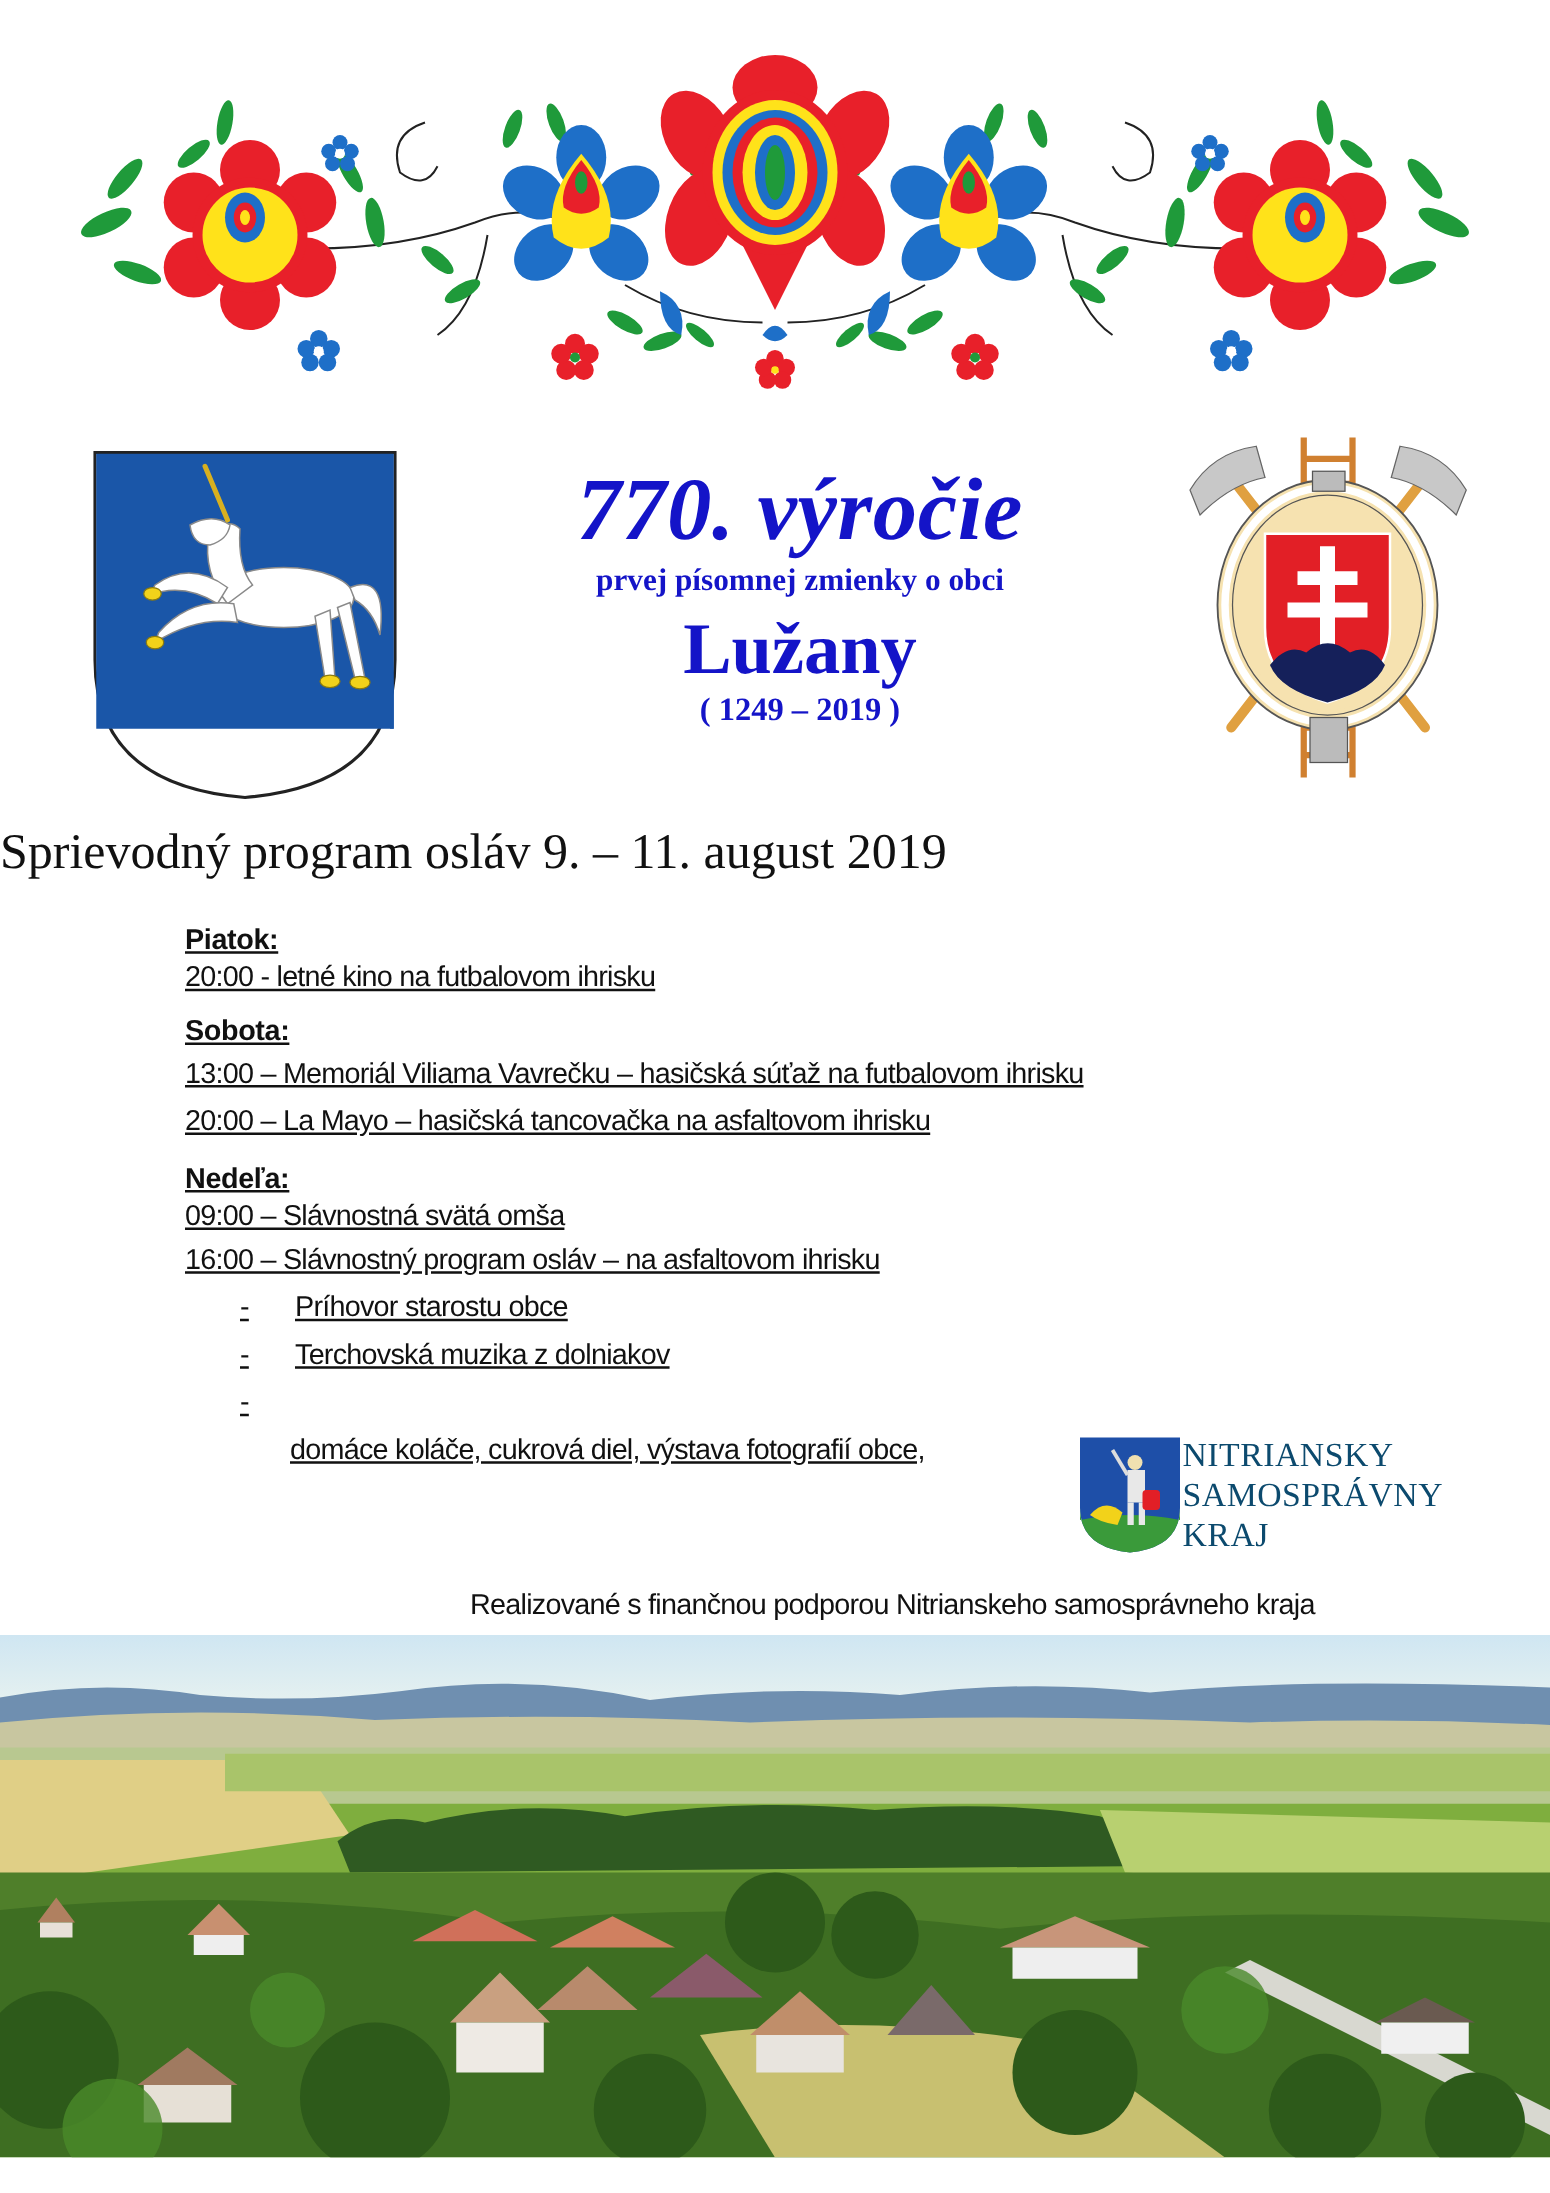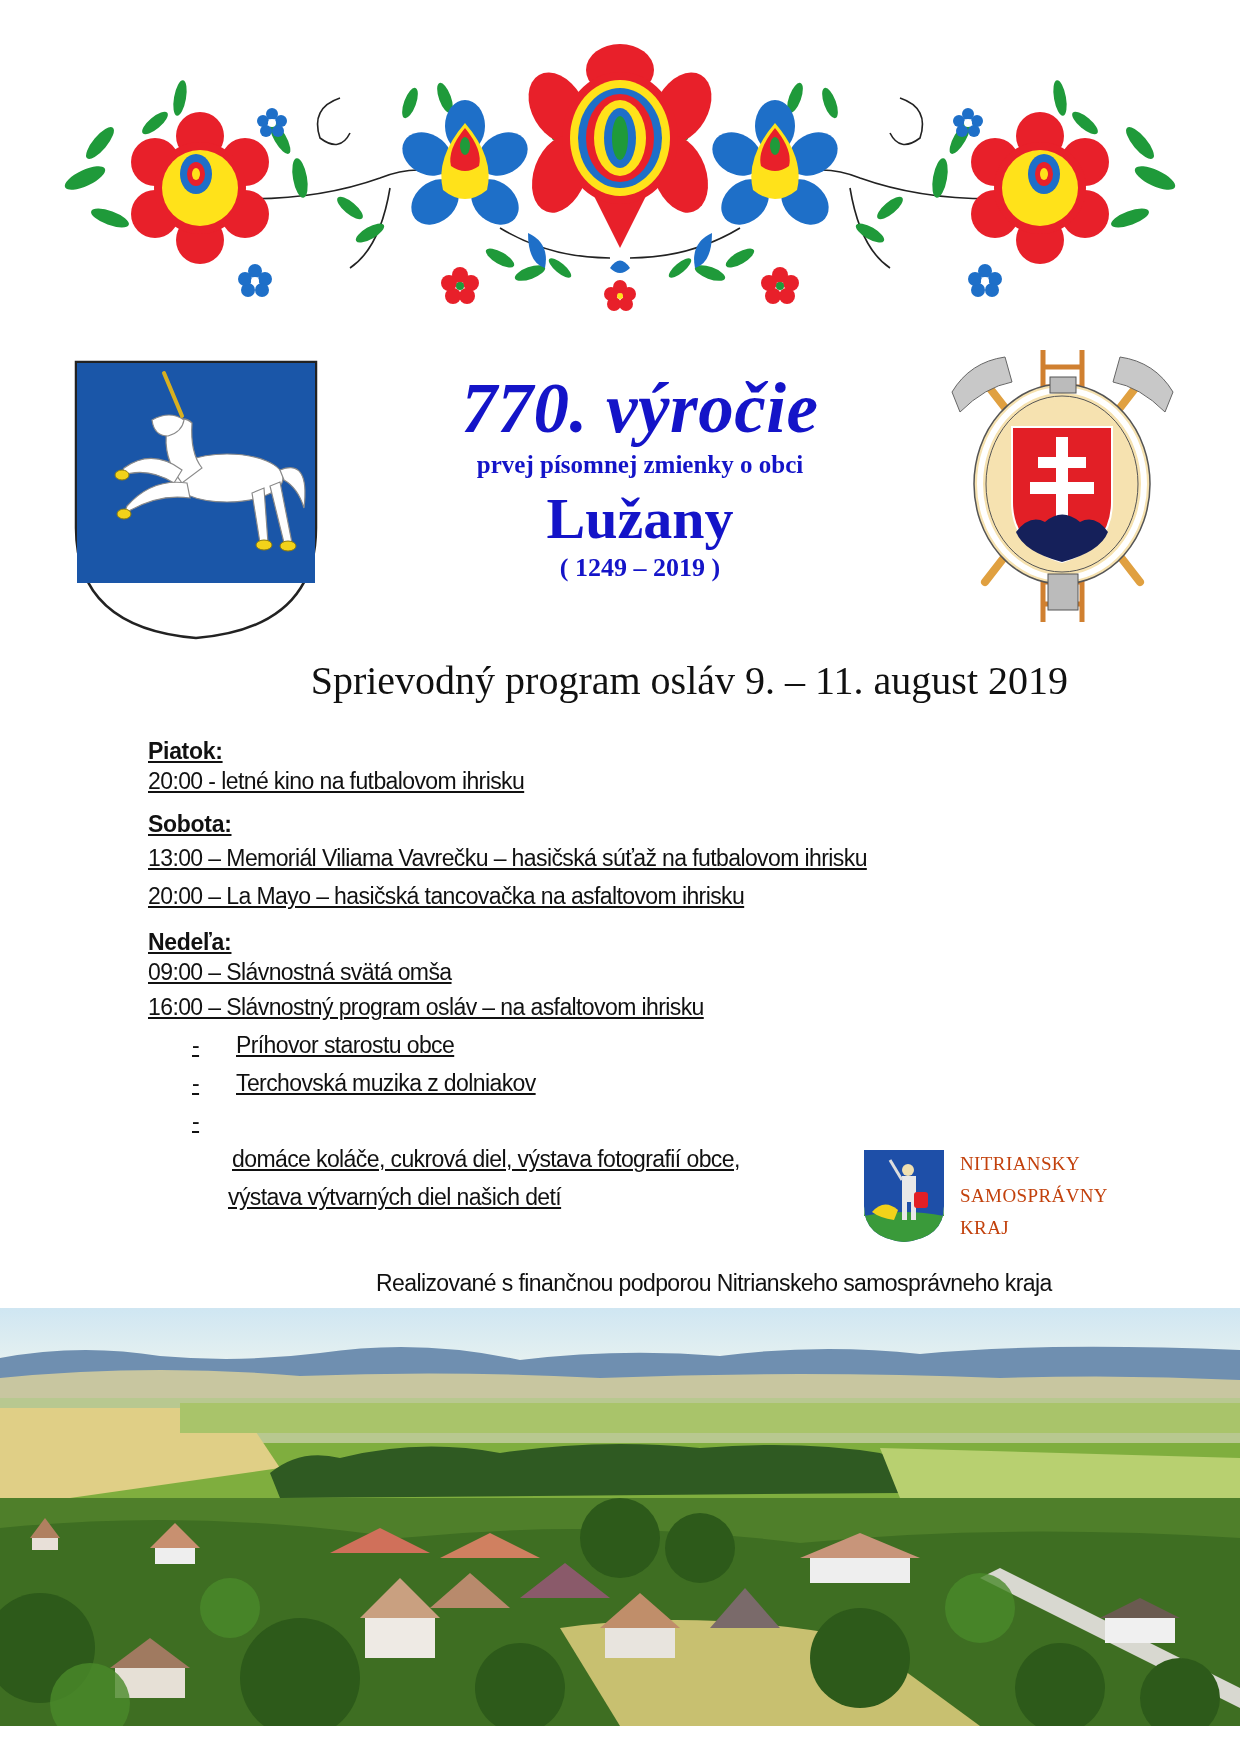--- a/index.html
+++ b/index.html
@@ -11,39 +11,39 @@
   .crest-left { position:absolute; left:72px; top:358px; width:248px; height:284px; }
   .crest-right { position:absolute; left:950px; top:342px; width:225px; height:285px; }
 
   .title-block { position:absolute; left:400px; top:368px; width:480px; text-align:center;
     font-family:"Liberation Serif", serif; font-weight:bold; color:#1414c8; }
   .t-anniv { font-size:71px; line-height:80px; letter-spacing:0.5px;font-style:italic; }
   .t-sub { font-size:25px; line-height:30px; margin-top:2px; }
   .t-village { font-size:58px; line-height:66px; margin-top:6px; }
   .t-years { font-size:26px; line-height:32px; margin-top:0px; }
 
-  .program-heading { position:absolute; left:0; width:1068px; top:656px; text-align:right;
+  .program-heading { position:absolute; left:0; width:1068px; top:656px; text-align:left;
     font-family:"Liberation Serif", serif; font-size:40px; line-height:50px; color:#111; }
 
   .program { position:absolute; left:148px; top:736px; width:820px;
     font-family:"Liberation Sans", sans-serif; font-size:23px; color:#111; letter-spacing:-0.6px;text-decoration:underline; }
   .program .day { font-weight:bold; line-height:30px; letter-spacing:-0.3px; }
   .program .line { line-height:31px; }
   .program .day-block + .day-block { margin-top:12px; }
   .program .line.l-tight { line-height:38px; }
   .program .sub { display:flex; line-height:38px; }
   .program .sub .dash { width:48px; padding-left:44px; }
   .program .sub .txt { padding-left:40px; }
   .program .cont { line-height:38px; padding-left:84px; }
   .program .cont.c2 { padding-left:80px; }
 
   .nsk { position:absolute; left:862px; top:1146px; width:310px; height:100px; display:flex; align-items:center; }
   .nsk svg { flex:none; }
-  .nsk-text { margin-left:14px; font-family:"Liberation Serif", serif; font-size:19px; line-height:32px;
-    color:#c2410c; letter-spacing:0.4px; }
+  .nsk-text { font-family:"Liberation Serif", serif; font-size:27px; line-height:32px;
+    color:#0c4a6e; letter-spacing:0.4px; }
 
   .funding { position:absolute; left:376px; top:1268px; width:760px;
     font-size:23px; line-height:30px; color:#111; letter-spacing:-0.6px; }
 
   .photo { position:absolute; left:0; top:1308px; width:1240px; height:418px; overflow:hidden; }
 </style>
 </head>
 <body>
 
 <div class="ornament">
@@ -329,21 +329,20 @@
       <span class="txt">Príhovor starostu obce</span>
     </div>
     <div class="sub">
       <span class="dash">-</span>
       <span class="txt">Terchovská muzika z dolniakov</span>
     </div>
     <div class="sub">
       <span class="dash">-</span>
     </div>
     <div class="cont">domáce koláče, cukrová diel, výstava fotografií obce,</div>
-    <div class="cont c2">výstava výtvarných diel našich detí</div>
   </div>
 </div>
 
 <div class="nsk">
   <svg width="84" height="96" viewBox="0 0 84 96">
     <path d="M2 2 H82 V58 Q82 90 42 94 Q2 90 2 58 Z" fill="#1e4fa8"></path>
     <path d="M2 68 Q42 60 82 68 V58 Q82 90 42 94 Q2 90 2 58 Z" fill="#3a9a3a"></path>
     <circle cx="46" cy="22" r="6" fill="#f0e0b0"></circle>
     <rect x="40" y="28" width="14" height="26" fill="#e8e8e8"></rect>
     <rect x="40" y="54" width="5" height="18" fill="#e8e8e8"></rect>

